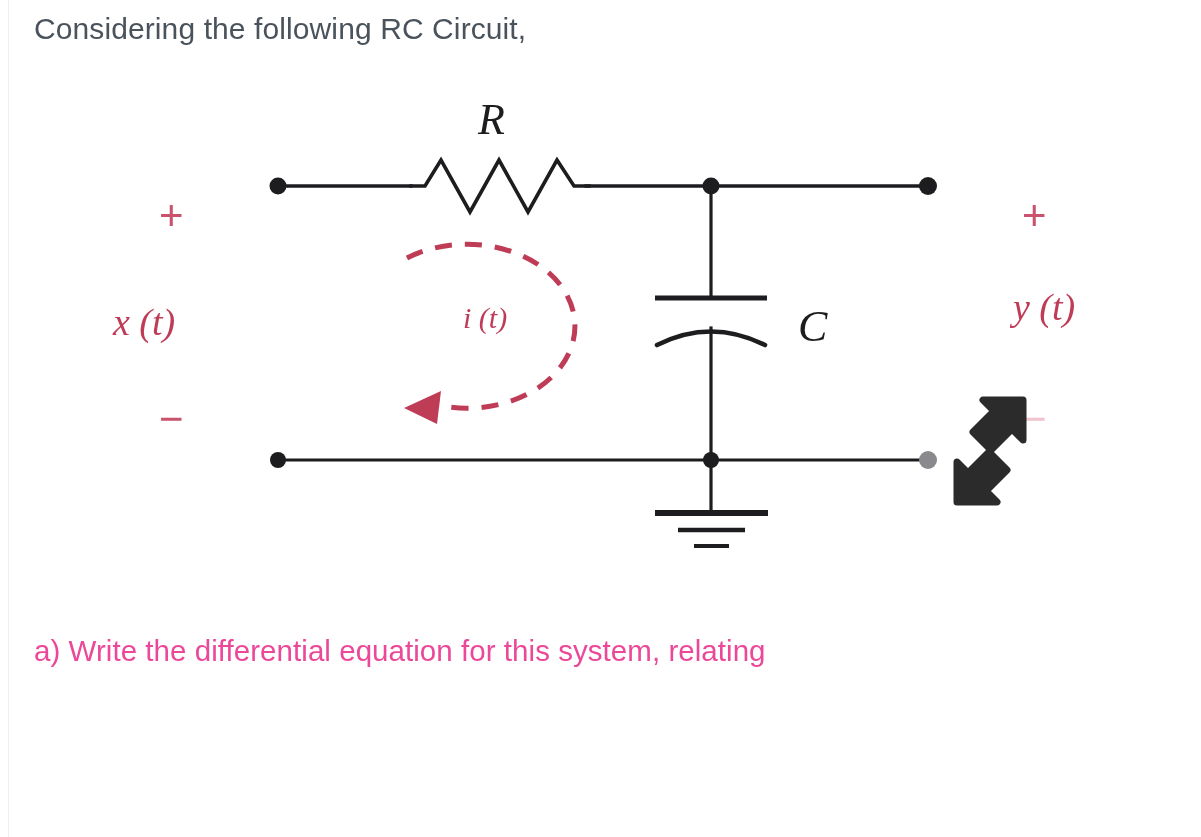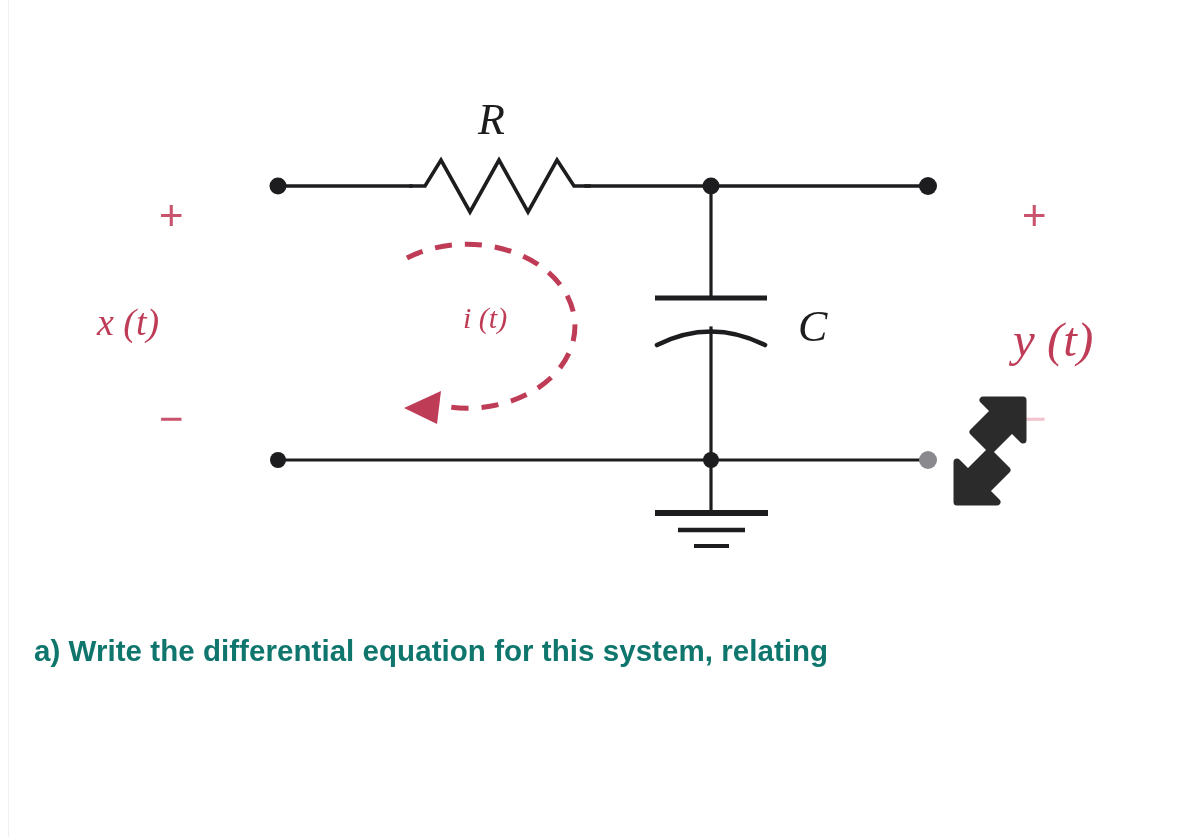--- a/index.html
+++ b/index.html
@@ -44,23 +44,22 @@
     white-space: nowrap;
   }
 
   .prompt-bottom {
     position: absolute;
     left: 34px;
     top: 630px;
     width: 1120px;
     font-size: 29.5px;
     line-height: 42px;
-    color: #0f766e;
+    color: #ec4899;
     letter-spacing: 0.05px;
-    font-weight: bold;
   }
   .prompt-bottom .ln { display: block; white-space: nowrap; }
 
   
   #circuit {
     position: absolute;
     left: 0;
     top: 60px;
     width: 1201px;
     height: 570px;
@@ -98,20 +97,21 @@
     pointer-events: none;
   }
 </style>
 </head>
 <body>
 
 <div id="page">
 
   <div class="page-edge-rule"></div>
 
+  <div class="prompt-top">Considering the following RC Circuit,</div>
 
   <div id="circuit">
 
     <svg width="1201" height="570" viewBox="0 0 1201 570">
 
       <line x1="278" y1="126" x2="411" y2="126" stroke="#1d1d1f" stroke-width="3.4" stroke-linecap="square"></line>
 
       <polyline points="411,126 425,126 441,100 470,152 499,100 528,152 557,100 574,126 589,126" fill="none" stroke="#1d1d1f" stroke-width="3.6" stroke-linejoin="miter" stroke-linecap="square"></polyline>
 
       <line x1="586" y1="126" x2="928" y2="126" stroke="#1d1d1f" stroke-width="3.4" stroke-linecap="square"></line>
@@ -138,23 +138,23 @@
       <circle cx="928" cy="126" r="9" fill="#1d1d1f"></circle>
       <circle cx="928" cy="400" r="9" fill="#8a8a8e"></circle>
     </svg>
 
     <span class="mathlabel lbl-black" style="left:478px; top:38px; font-size:44px;">R</span>
 
     <span class="mathlabel lbl-black" style="left:798px; top:245px; font-size:44px;">C</span>
 
     <span class="mathlabel lbl-red" style="left:463px; top:243px; font-size:30px;">i (t)</span>
 
-    <span class="mathlabel lbl-red" style="left:97px; top:243px; font-size:38px;text-align:right;">x (t)</span>
+    <span class="mathlabel lbl-red" style="left:113px; top:243px; font-size:38px;text-align:right;">x (t)</span>
 
-    <span class="mathlabel lbl-red" style="left:1013px; top:255px; font-size:49px;">y (t)</span>
+    <span class="mathlabel lbl-red" style="left:1013px; top:228px; font-size:38px;">y (t)</span>
 
     <span class="signlabel sign-plus" style="left:159px; top:135px;">+</span>
 
     <span class="signlabel sign-minus" style="left:159px; top:338px;">−</span>
 
     <span class="signlabel sign-plus" style="left:1022px; top:135px;">+</span>
 
     <span class="signlabel sign-minus sign-faded" style="left:1022px; top:338px;">−</span>
   </div>
 

